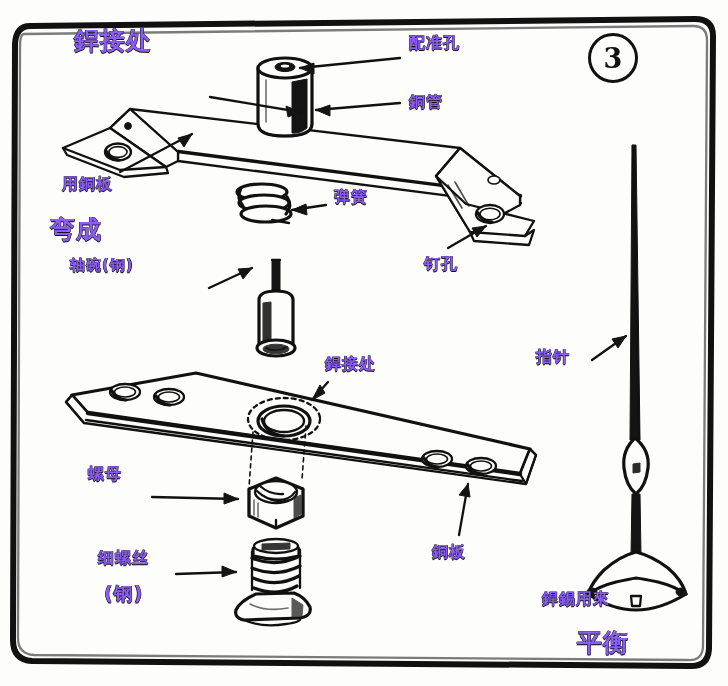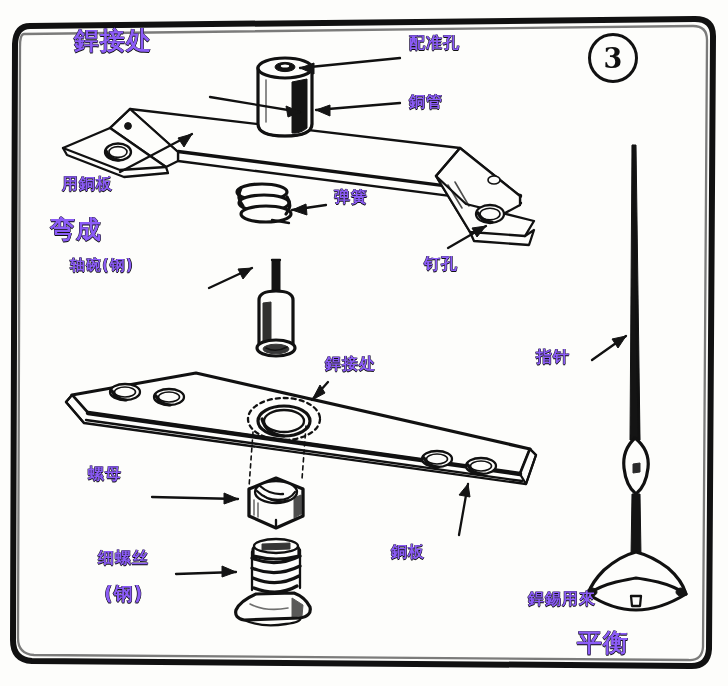--- a/index.html
+++ b/index.html
@@ -301,19 +301,19 @@
   <div class="lbl sz-md" style="left:325px; top:357px;">銲接处</div>
 
   <div class="lbl sz-md" style="left:536px; top:350px;">指针</div>
 
   <div class="lbl sz-md" style="left:88px; top:467px;">螺母</div>
 
   <div class="lbl sz-md" style="left:66px; top:551px;margin-left:32px;">细螺丝</div>
 
   <div class="lbl sz-xs" style="left:104px; top:583px;">(钢)</div>
 
-  <div class="lbl sz-md" style="left:391px; top:545px;">銅板</div>
-
-  <div class="lbl sz-md" style="left:528px; top:592px;">銲錫用來</div>
+  <div class="lbl sz-md" style="left:432px; top:545px;">銅板</div>
+
+  <div class="lbl sz-md" style="left:542px; top:592px;">銲錫用來</div>
 
   <div class="lbl sz-lg" style="left:577px; top:630px;">平衡</div>
 
 </div>
 
 </body></html>

